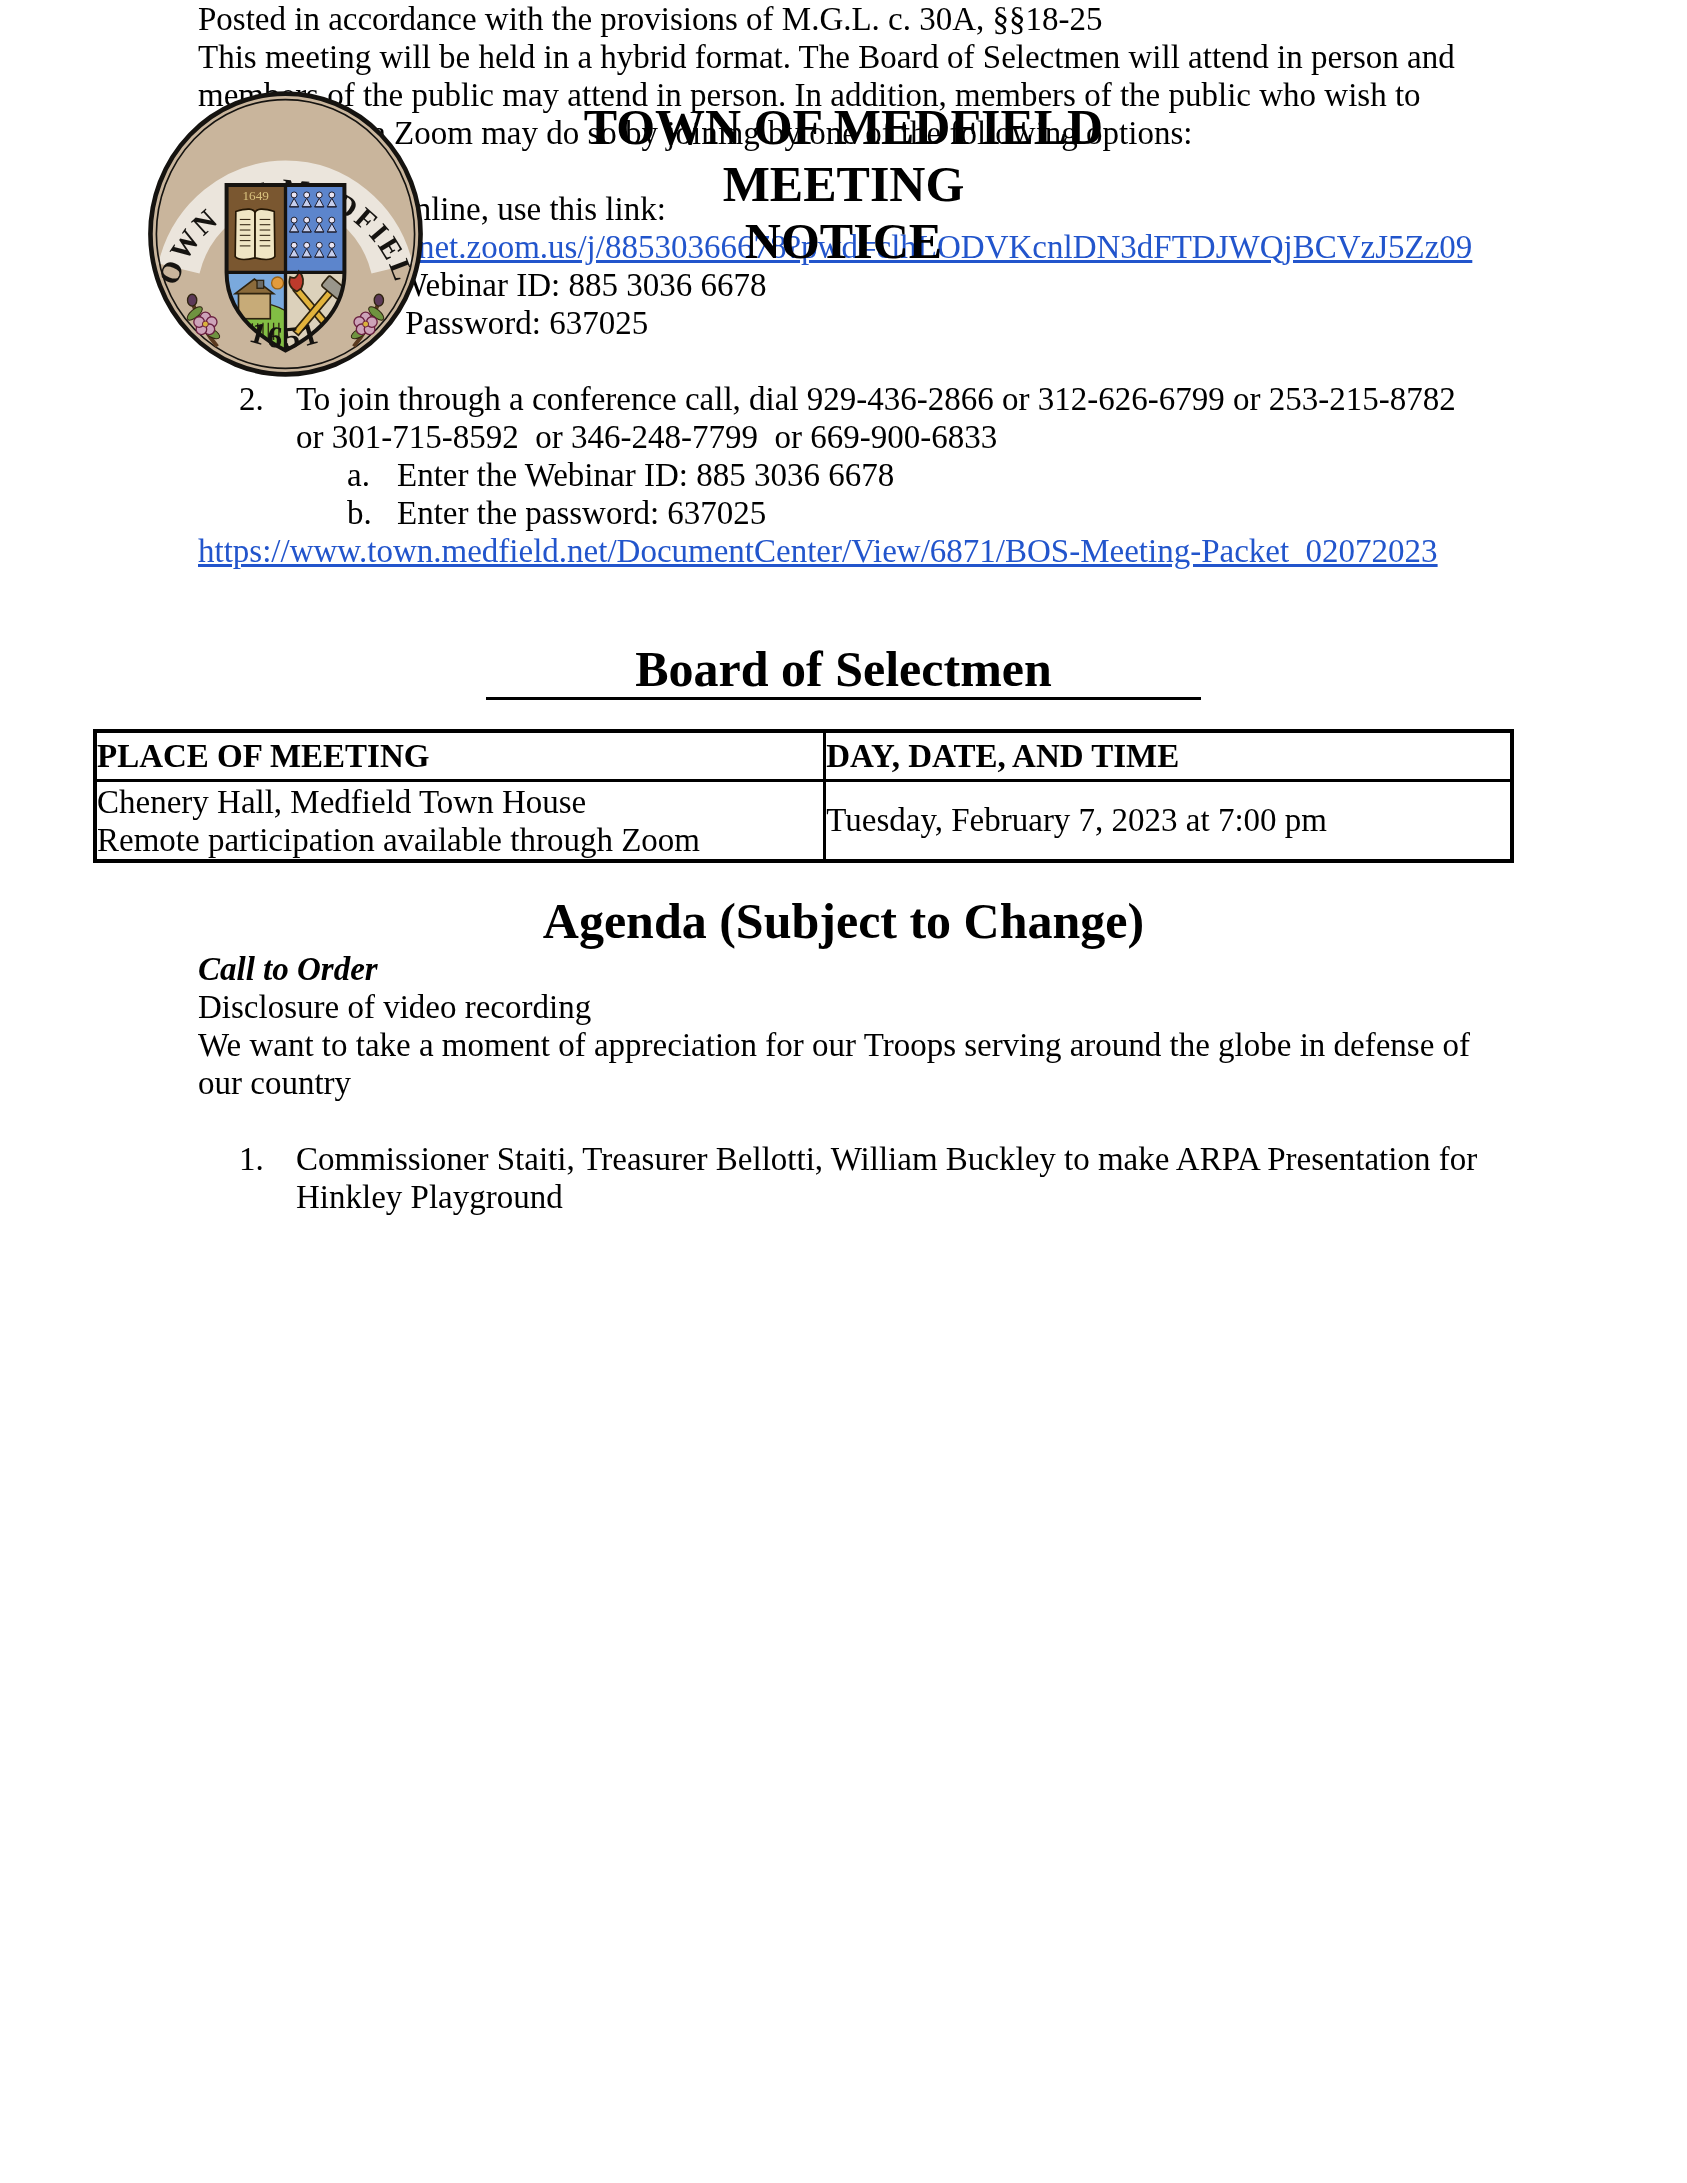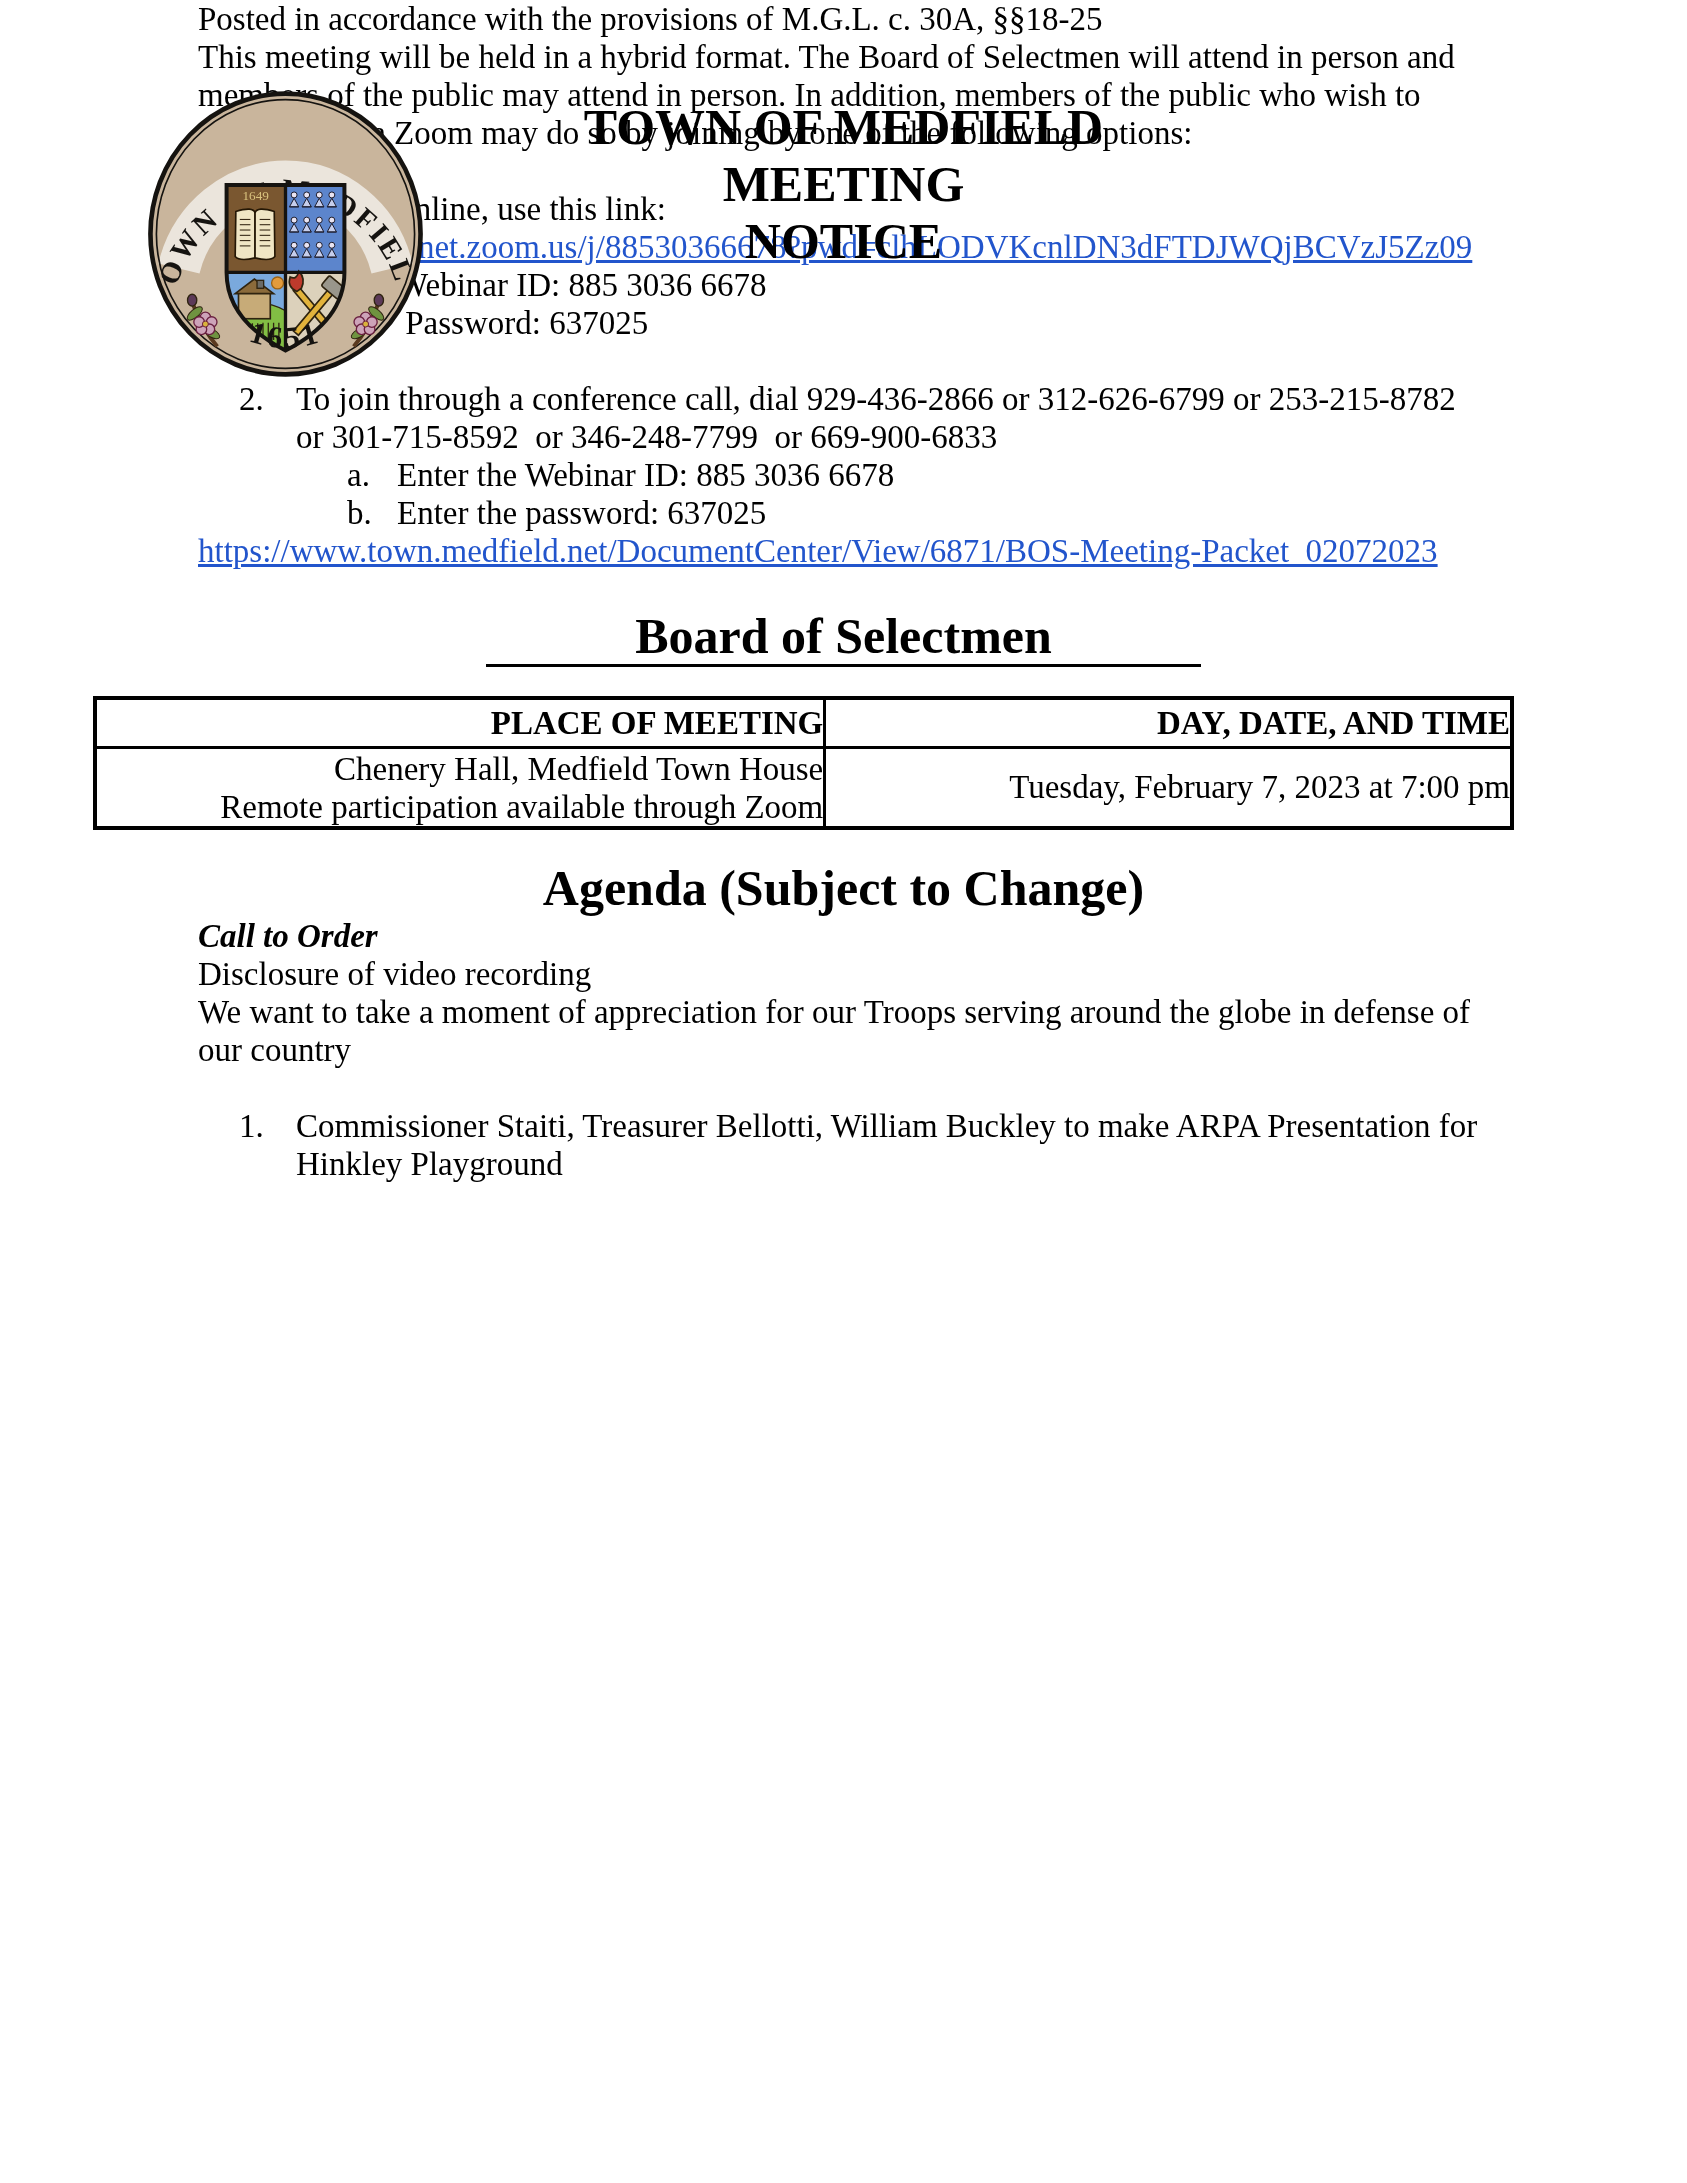--- a/index.html
+++ b/index.html
@@ -29,30 +29,30 @@
   .l1 { margin-left:41px; }
   .l1 > .num { flex:none; width:57px; }
   .l2 { margin-left:149px; }
   .l2 > .num { flex:none; width:50px; }
   .li .txt { white-space:pre; }
 
   .link { color:#2255CC; text-decoration:underline; cursor:pointer; }
   .url-line { margin-left:-119px; white-space:pre; }
 
   .center { text-align:center; }
-  .board-name { font-size:50px; line-height:53px; font-weight:bold; margin-top:40px; }
+  .board-name { font-size:50px; line-height:53px; font-weight:bold; margin-top:73px; }
   .board-rule { width:715px; height:0; border-top:3.3px solid #000; margin:1.3px auto 0 auto; }
   .board-caption { font-size:44px; line-height:50px; font-weight:bold; margin-top:2.6px; }
 
   table.meeting {
     border-collapse:collapse; table-layout:fixed;
     margin:29px 0 0 -105px; width:1421px; border:4.6px solid #000;
   }
   table.meeting th, table.meeting td {
-    border:3.3px solid #000; text-align:right; vertical-align:middle;
+    border:3.3px solid #000; text-align:left; vertical-align:middle;
     font-size:33px; padding:0;
   }
   table.meeting th { font-weight:bold; height:46px; }
   table.meeting td { height:77px; }
   td.place-cell { white-space:pre-line; line-height:38px; }
   .col-place { width:51.5%; } .col-time { width:48.5%; }
 
   .agenda-h {
     font-size:50px; line-height:57px; font-weight:bold; margin-top:30px;
     text-decoration-thickness:3.3px; text-underline-offset:6px;

